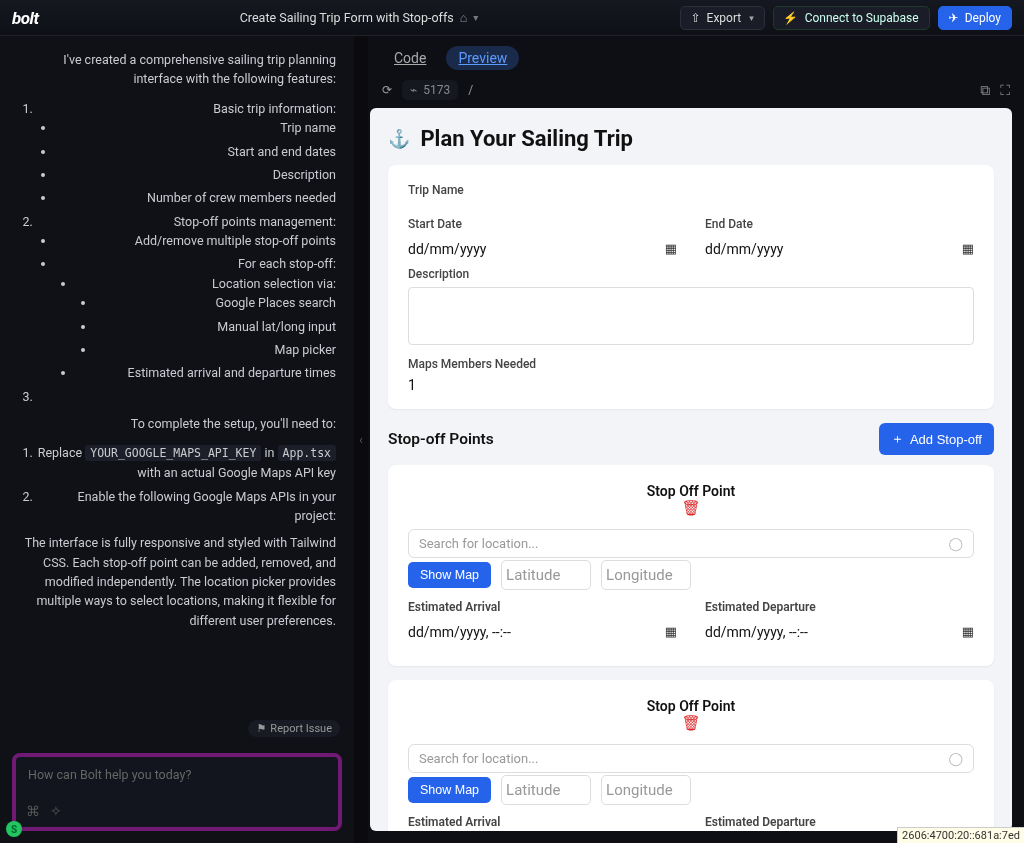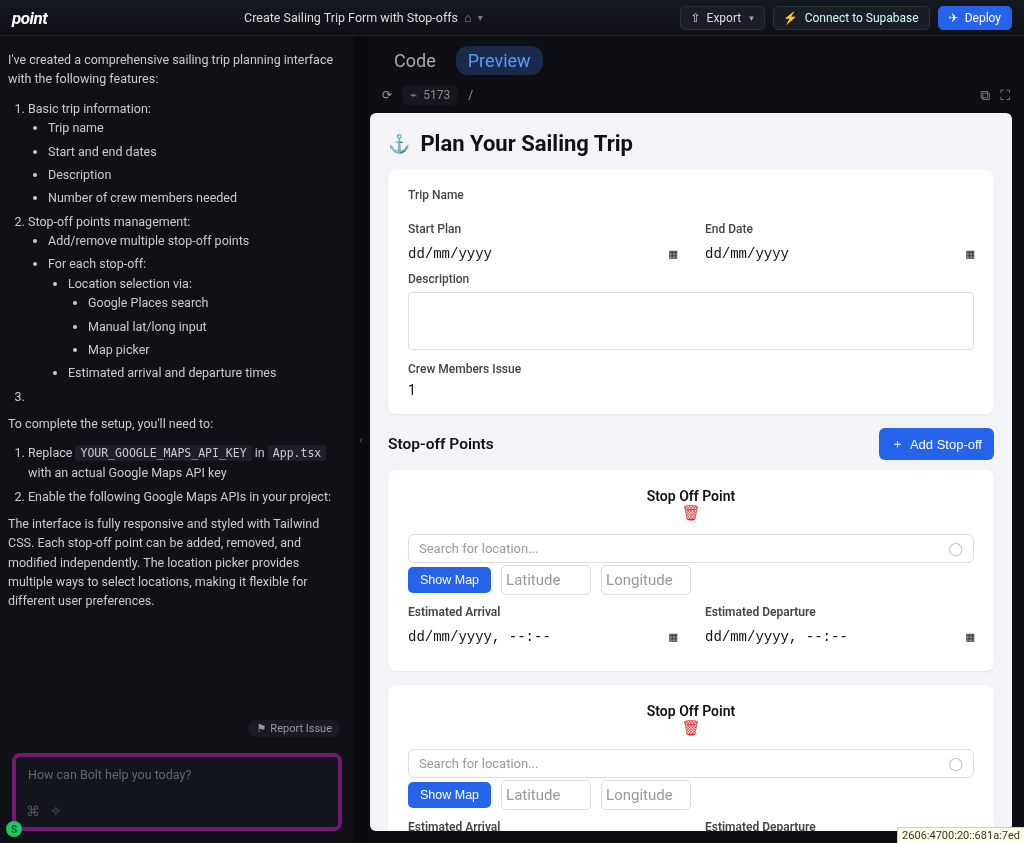--- a/index.html
+++ b/index.html
@@ -63,24 +63,25 @@
 .chat-pane {
   width: 354px;
   background: #0f1117;
   display: flex;
   flex-direction: column;
   position: relative;
 }
 .chat-scroll {
   flex: 1;
   overflow-y: auto;
-  padding: 14px 18px 4px 8px;
+  padding: 14px 18px 4px 16px;
   font-size: 12.5px;
   line-height: 1.55;
   color: #c9cbd0;
+  text-align: right;
 }
 .chat-scroll p { margin-bottom: 10px; }
 .chat-scroll ol { padding-left: 20px; margin-bottom: 8px; }
 .chat-scroll ul { padding-left: 20px; margin-bottom: 4px; list-style: disc;}
 .chat-scroll li { margin-bottom: 4px; }
 .chat-scroll code {
   background: #1c1f29;
   padding: 1px 5px;
   border-radius: 3px;
   font-family: ui-monospace, monospace;
@@ -132,23 +133,24 @@
 }
 .tabs-row {
   display: flex;
   align-items: center;
   padding: 10px 14px 6px;
   gap: 8px;
 }
 .tab {
   padding: 4px 12px;
   border-radius: 12px;
-  font-size: 18px;
+  font-size: 14px;
   color: #aaa;
   cursor:pointer;
+  text-decoration:underline;
 }
 .tab.active { background: #1a2a4a; color: #5b9aff; }
 .url-row {
   display: flex;
   align-items: center;
   gap: 10px;
   padding: 4px 14px 8px;
   color: #999;
   font-size: 12px;
 }
@@ -178,21 +180,21 @@
 .card {
   background: #fff;
   border-radius: 8px;
   padding: 18px 20px 16px;
   margin-bottom: 14px;
   box-shadow: 0 1px 2px rgba(0,0,0,.06);
 }
 .field-label { font-size: 12px; color:#444; margin-bottom: 6px; font-weight:500; }
 .row2 { display:flex; gap: 28px; }
 .row2 > div { flex:1; }
-.dateval { font-size:14px; color:#111; display:flex; align-items:flex-end; justify-content:space-between; padding: 4px 0 10px; font-family: Liberation Mono, monospace; }
+.dateval { font-size:14px; color:#111; display:flex; align-items:flex-start; justify-content:space-between; padding: 4px 0 10px; }
 .cal-ic { color:#333; font-size:13px; }
 .desc-box { border:1px solid #ddd; border-radius:4px; height: 58px; margin-top:4px; margin-bottom: 12px; resize: both; }
 .crew-val { font-size:14px; color:#111; margin-top: 2px; }
 .stopoff-head { display:flex; align-items:center; justify-content:space-between; margin: 2px 0 10px; }
 .stopoff-head h2 { font-size: 15.5px; font-weight:600; color:#111; }
 .add-btn { background:#2563eb; color:#fff; border:none; border-radius:6px; padding: 7px 12px; font-size:13px; display:flex; align-items:center; gap:6px; cursor:pointer; }
 .sp-card-head { display:flex; justify-content:space-between; align-items:center; margin-bottom:12px;flex-direction:column;}
 .sp-card-head h3 { font-size:14px; font-weight:600; color:#111; }
 .trash { color:#dc2626; cursor:pointer; font-size:15px; }
 .search-input { display:flex; align-items:center; border:1px solid #ddd; border-radius:6px; padding:6px 10px; margin-bottom:2px; color:#999; font-size:13px; justify-content:space-between;}
@@ -222,21 +224,21 @@
 }
 
 .chat-scroll::-webkit-scrollbar, .preview-frame::-webkit-scrollbar { width:8px; }
 .chat-scroll::-webkit-scrollbar-thumb { background:#2a2d37; border-radius:4px; }
 .preview-frame::-webkit-scrollbar-thumb { background:#c6c9d0; border-radius:4px; }
 </style>
 </head>
 <body>
 
 <div class="topbar">
-  <div class="logo">point</div>
+  <div class="logo">bolt</div>
   <div class="title">
     <span>Create Sailing Trip Form with Stop-offs</span>
     <span class="home-ic">⌂</span>
     <span class="chev">▾</span>
   </div>
   <div class="actions">
     <div class="btn">
       <span>⇧</span>
       <span>Export</span>
       <span class="chev-sm">▾</span>
@@ -338,37 +340,37 @@
         <div class="pv-title">
           <span class="anchor-ic">⚓</span>
           <h1>Plan Your Sailing Trip</h1>
         </div>
 
         <div class="card">
           <div class="field-label">Trip Name</div>
           <div style="height:14px"></div>
           <div class="row2">
             <div>
-              <div class="field-label">Start Plan</div>
+              <div class="field-label">Start Date</div>
               <div class="dateval">
                 <span>dd/mm/yyyy</span>
                 <span class="cal-ic">▦</span>
               </div>
             </div>
             <div>
               <div class="field-label">End Date</div>
               <div class="dateval">
                 <span>dd/mm/yyyy</span>
                 <span class="cal-ic">▦</span>
               </div>
             </div>
           </div>
           <div class="field-label">Description</div>
           <div class="desc-box"></div>
-          <div class="field-label">Crew Members Issue</div>
+          <div class="field-label">Maps Members Needed</div>
           <div class="crew-val">1</div>
         </div>
 
         <div class="stopoff-head">
           <h2>Stop-off Points</h2>
           <button class="add-btn">
             <span>＋</span>
             <span>Add Stop-off</span>
           </button>
         </div>

